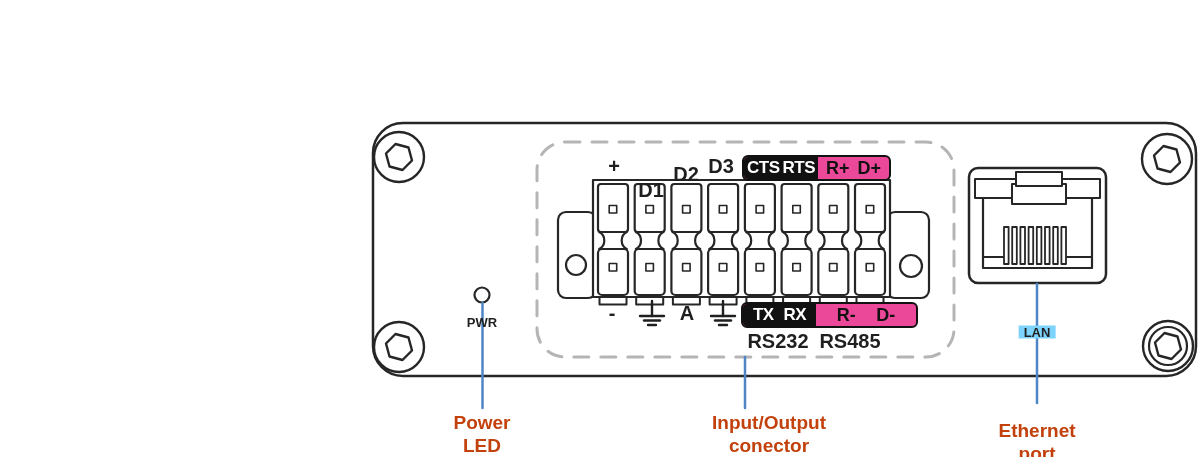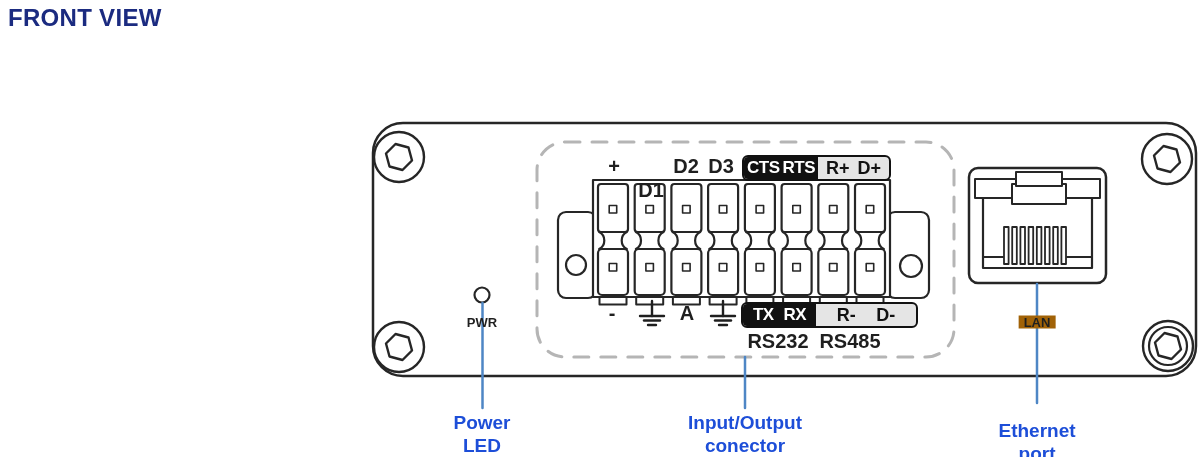--- a/index.html
+++ b/index.html
@@ -6,36 +6,36 @@
   .stage{position:relative;width:1200px;height:457px;background:#ffffff;overflow:hidden;
          font-family:"Liberation Sans",sans-serif;}
   .stage svg{position:absolute;left:0;top:0;width:1200px;height:457px;}
   .lbl{position:absolute;transform:translate(-50%,-50%);font-weight:700;color:#1f1f1f;
        white-space:nowrap;line-height:1;}
   .pin-lbl{font-size:20px;}
   .small-lbl{font-size:13px;}
   .title{position:absolute;left:8px;top:4px;font-size:24px;font-weight:700;color:#1b2b80;
          letter-spacing:0.3px;}
   .badge{position:absolute;display:flex;box-sizing:border-box;border:2px solid #111111;
-         border-radius:6px;background:#e5e5e5;overflow:hidden;font-weight:700;}
+         border-radius:6px;background:#ec4899;overflow:hidden;font-weight:700;}
   .badge .dark{background:#111111;color:#ffffff;display:flex;align-items:center;
                justify-content:space-evenly;font-size:17px;letter-spacing:-0.5px;}
   .badge .light{flex:1;color:#111111;display:flex;align-items:center;
                 justify-content:space-evenly;font-size:18px;}
   .badge-top{left:742px;top:155px;width:149px;height:26px;}
   .badge-top .dark{width:74px;}
   .badge-bottom{left:741px;top:302px;width:177px;height:26px;}
   .badge-bottom .dark{width:73px;}
   .pwr{left:482px;top:322px;}
-  .lan{left:1037px;top:322px;background:#a16207;padding:0 5px;text-align:center;}
+  .lan{left:1037px;top:332px;background:#7dd3fc;padding:0 5px;text-align:center;}
   .callout{position:absolute;transform:translateX(-50%);text-align:center;
-           color:#1d4ed8;font-size:19px;font-weight:700;line-height:23px;
+           color:#c2410c;font-size:19px;font-weight:700;line-height:23px;
            white-space:pre-line;top:411px;}
   .co-power{left:482px;}
-  .co-io{left:745px;}
+  .co-io{left:769px;}
   .co-eth{left:1037px;margin-top:8px;}
 </style>
 </head>
 <body>
 
 <div class="stage">
 
   <svg viewBox="0 0 1200 457" stroke-linecap="round" stroke-linejoin="round">
     <defs>
       <g id="screw" fill="#ffffff" stroke="#262626" stroke-width="2.4">
@@ -128,28 +128,27 @@
       <rect x="1016" y="172" width="46" height="14" stroke-width="2"></rect>
     </g>
 
     <g stroke="#4e86c5" stroke-width="2.5">
       <line x1="482.5" y1="303" x2="482.5" y2="408"></line>
       <line x1="745" y1="357" x2="745" y2="408"></line>
       <line x1="1037" y1="284" x2="1037" y2="403"></line>
     </g>
   </svg>
 
-  <div class="title">FRONT VIEW</div>
 
   <div class="lbl small-lbl pwr">PWR</div>
   <div class="lbl small-lbl lan">LAN</div>
 
   <div class="lbl pin-lbl" style="left:614px;top:166px;">+</div>
   <div class="lbl pin-lbl" style="left:651px;top:166px;margin-top:24px;">D1</div>
-  <div class="lbl pin-lbl" style="left:686px;top:166px;">D2</div>
+  <div class="lbl pin-lbl" style="left:686px;top:174px;">D2</div>
   <div class="lbl pin-lbl" style="left:721px;top:166px;">D3</div>
 
   <div class="badge badge-top">
     <div class="dark">
       <span>CTS</span>
       <span>RTS</span>
     </div>
     <div class="light">
       <span>R+</span>
       <span>D+</span>

